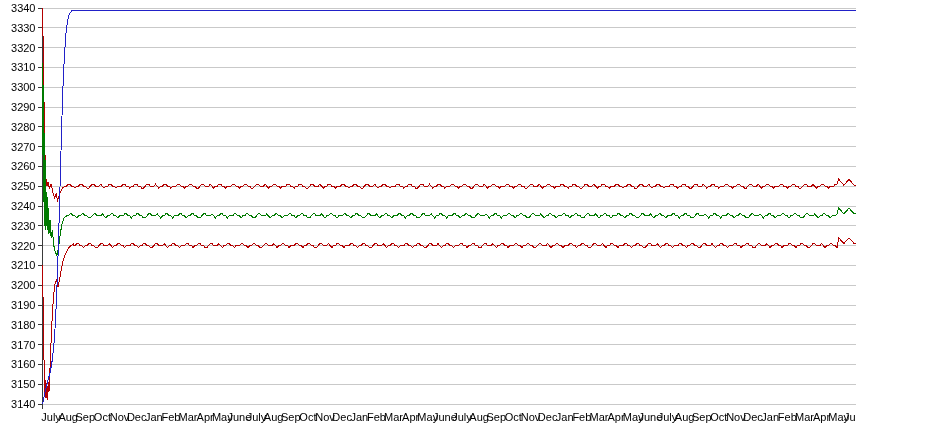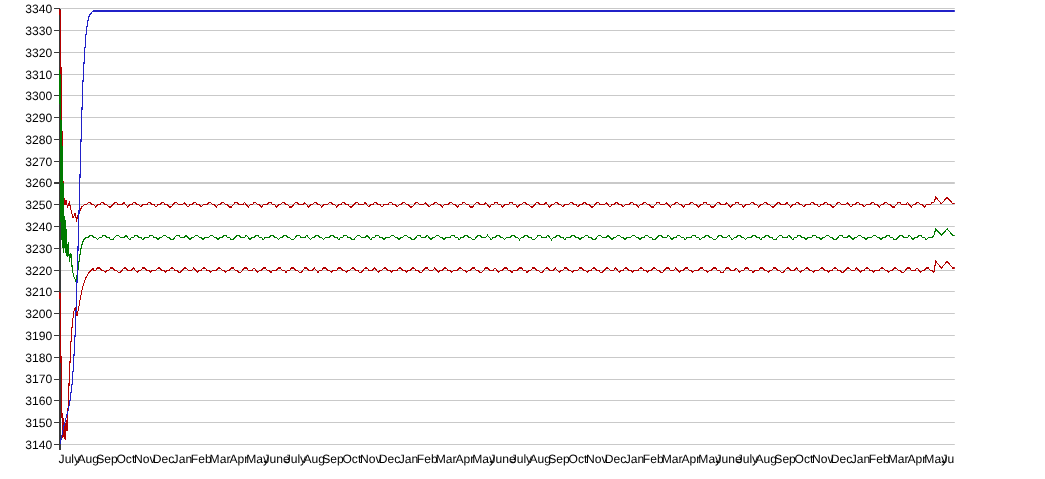--- a/index.html
+++ b/index.html
@@ -1,18 +1,18 @@
 <!DOCTYPE html>
 <html><head>
 <meta charset="utf-8">
 <style>
   html,body{margin:0;padding:0;background:#ffffff;}
   .stage{
     position:relative;width:856px;height:435px;background:#ffffff;
-    overflow:hidden;font-family:"Liberation Sans",sans-serif;padding-left:12px;
+    overflow:hidden;font-family:"Liberation Sans",sans-serif;
   }
   svg text{
     font-family:"Liberation Sans",sans-serif;
     font-size:11px;fill:#000000;
   }
 </style>
 </head>
 <body>
 
 <div class="stage">

